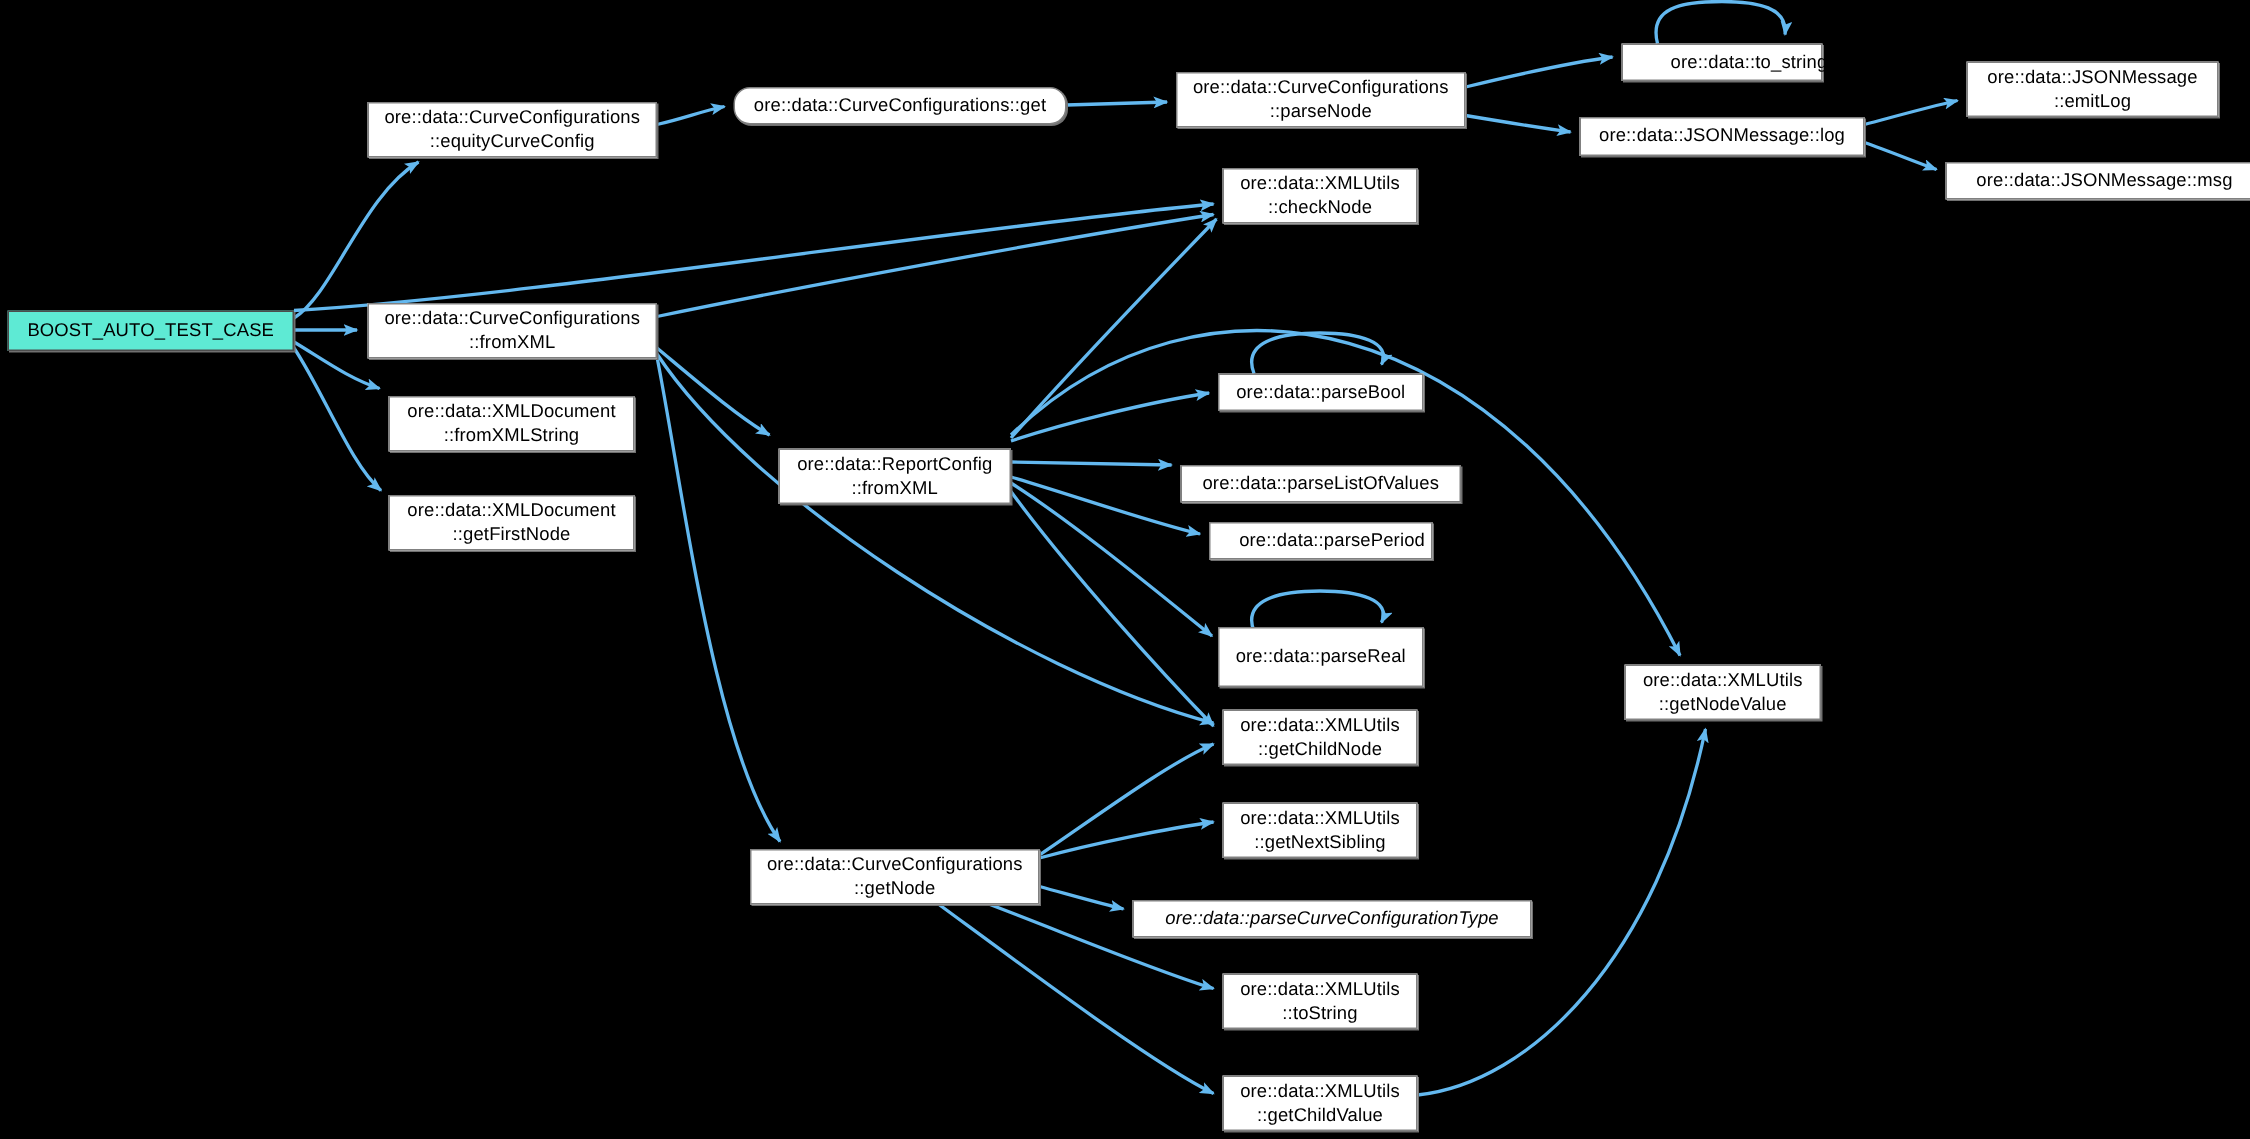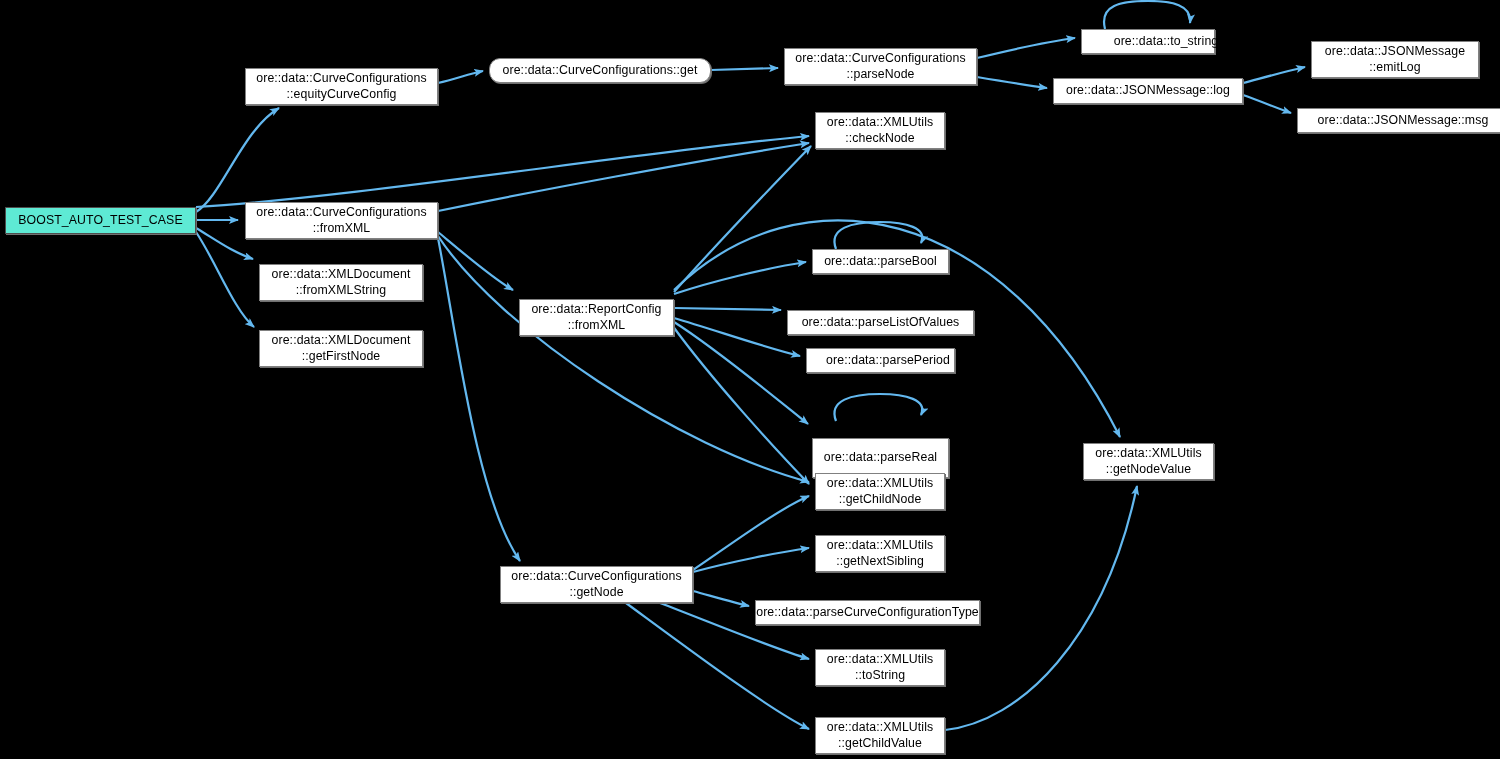--- a/index.html
+++ b/index.html
@@ -118,28 +118,28 @@
       <div class="node" style="left: 1311px; top: 41px; width: 168px; height: 37px;"><span class="node-label">ore::data::JSONMessage
 ::emitLog</span></div>
       <div class="node" style="left: 1297px; top: 108px; width: 212px; height: 25px;"><span class="node-label">ore::data::JSONMessage::msg</span></div>
       <div class="node" style="left: 815px; top: 112px; width: 130px; height: 37px;"><span class="node-label">ore::data::XMLUtils
 ::checkNode</span></div>
       <div class="node" style="left: 519px; top: 288px; width: 155px; height: 37px; margin-top: 11px;"><span class="node-label">ore::data::ReportConfig
 ::fromXML</span></div>
       <div class="node" style="left: 812px; top: 249px; width: 137px; height: 25px;"><span class="node-label">ore::data::parseBool</span></div>
       <div class="node" style="left: 787px; top: 298px; width: 187px; height: 25px; margin-top: 12px;"><span class="node-label">ore::data::parseListOfValues</span></div>
       <div class="node" style="left: 806px; top: 348px; width: 149px; height: 25px; justify-content: flex-end;"><span class="node-label">ore::data::parsePeriod</span></div>
-      <div class="node" style="left: 812px; top: 438px; width: 137px; height: 40px; align-items: center;"><span class="node-label">ore::data::parseReal</span></div>
+      <div class="node" style="left: 812px; top: 418px; width: 137px; height: 40px; align-items: center;"><span class="node-label">ore::data::parseReal</span></div>
       <div class="node" style="left: 815px; top: 473px; width: 130px; height: 37px;"><span class="node-label">ore::data::XMLUtils
 ::getChildNode</span></div>
       <div class="node" style="left: 815px; top: 535px; width: 130px; height: 37px;"><span class="node-label">ore::data::XMLUtils
 ::getNextSibling</span></div>
       <div class="node" style="left: 500px; top: 566px; width: 193px; height: 37px;"><span class="node-label">ore::data::CurveConfigurations
 ::getNode</span></div>
-      <div class="node" style="left: 755px; top: 600px; width: 225px; height: 25px;"><span class="node-label">ore::data::parseCurveConfigurationType</span></div>
+      <div class="node" style="left: 755px; top: 600px; width: 266px; height: 25px; font-style: italic;"><span class="node-label">ore::data::parseCurveConfigurationType</span></div>
       <div class="node" style="left: 815px; top: 649px; width: 130px; height: 37px;"><span class="node-label">ore::data::XMLUtils
 ::toString</span></div>
       <div class="node" style="left: 815px; top: 717px; width: 130px; height: 37px;"><span class="node-label">ore::data::XMLUtils
 ::getChildValue</span></div>
       <div class="node" style="left: 1083px; top: 443px; width: 131px; height: 37px;"><span class="node-label">ore::data::XMLUtils
 ::getNodeValue</span></div>
     </div>
 </div>
 
 </body></html>

